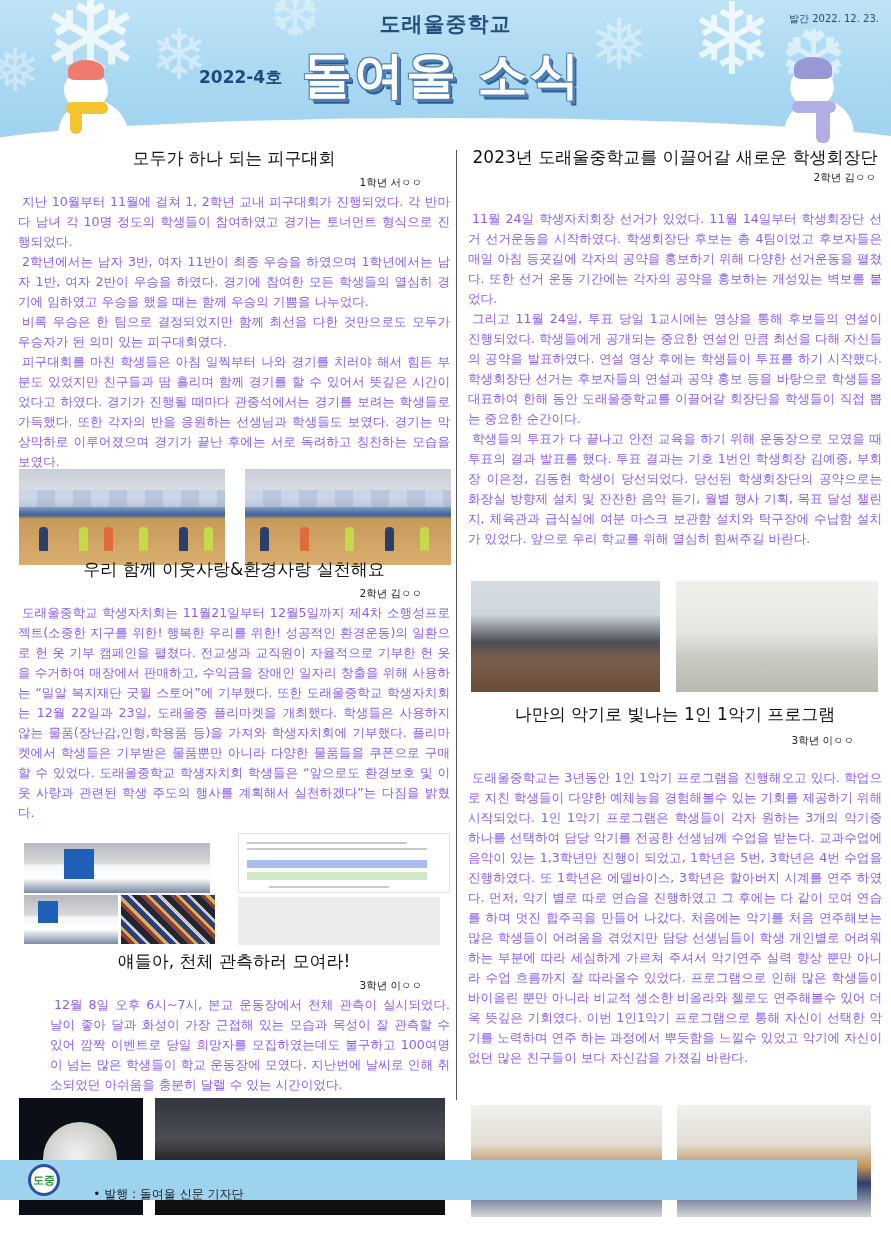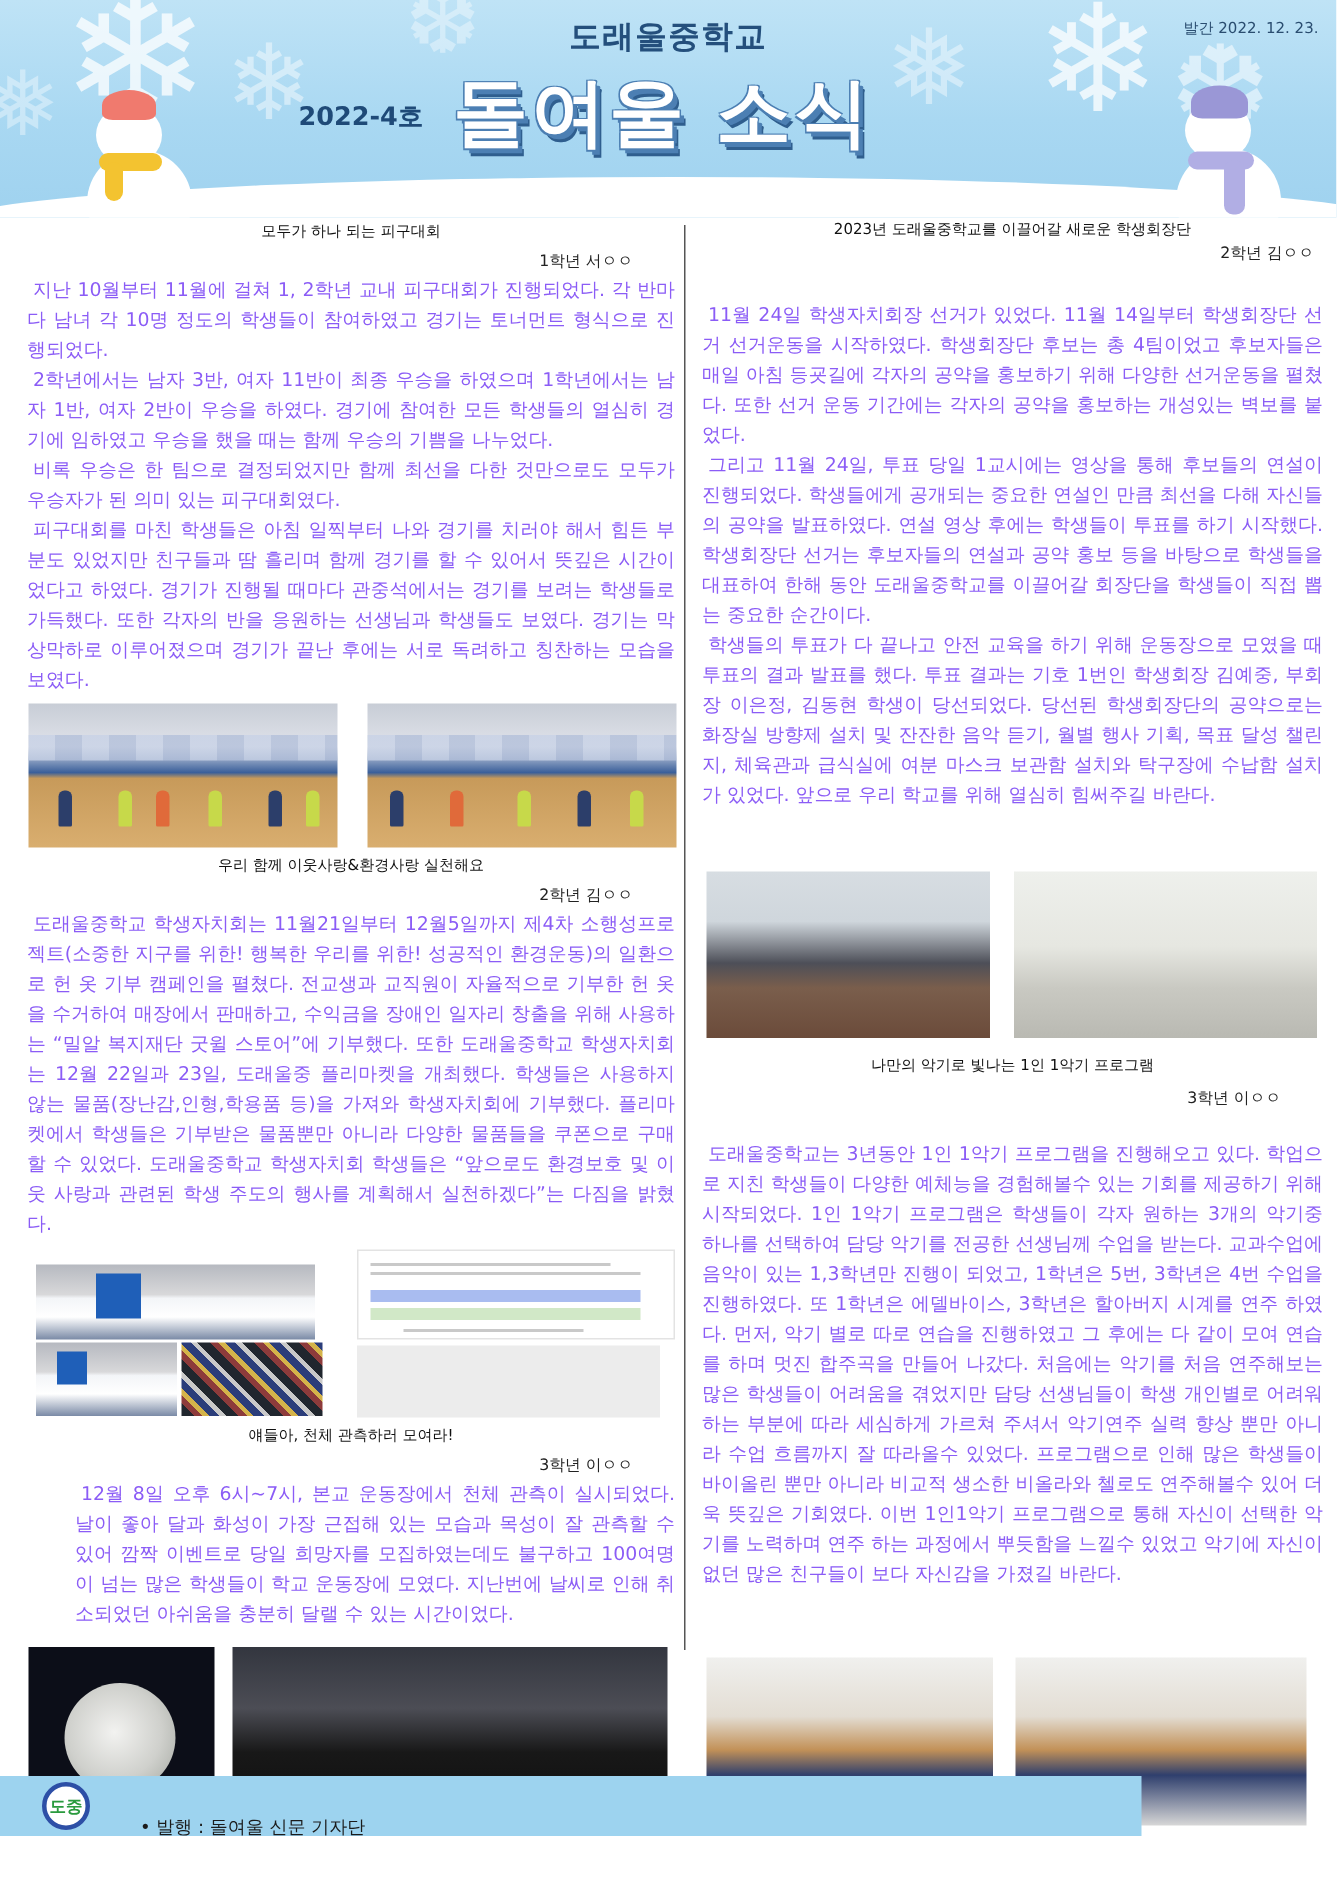--- a/index.html
+++ b/index.html
@@ -36,21 +36,21 @@
   .sm-body { position: absolute; background: #fff; border-radius: 50%; }
   .sm-hat { position: absolute; border-radius: 50% 50% 20% 20%; }
   .sm-scarf { position: absolute; border-radius: 6px; }
 
   
   .col-divider { position: absolute; left: 456px; top: 150px; width: 1px; height: 950px; background: #555; }
   .col { position: absolute; }
   .col-left { left: 18px; top: 145px; width: 432px; }
   .col-right { left: 468px; top: 145px; width: 414px; }
 
-  .article-title { text-align: center; font-size: 10px; font-weight: normal; color: #111; }
+  .article-title { text-align: center; font-size: 17px; font-weight: normal; color: #111; }
   .byline { text-align: right; font-size: 10.5px; color: #222; margin-top: 6px; }
   .para { font-size: 12.6px; line-height: 20px; text-align: justify; color: #8b5cf6; }
   .para p { text-indent: 4px; }
 
   .photo { position: absolute; overflow: hidden; }
   .ph-gym { background: linear-gradient(180deg, #c8cdd6 0%, #dfe2ea 30%, #3a5f9a 48%, #c79a5a 52%, #d9ae6f 100%); }
   .ph-gym::before { content: ""; position: absolute; left: 0; right: 0; top: 22%; height: 18%; background: repeating-linear-gradient(90deg, #c8d2e6 0 18px, #b3c0da 18px 36px); opacity: .8; }
   .ph-gym .ppl { position: absolute; bottom: 14px; width: 9px; height: 24px; border-radius: 4px 4px 1px 1px; }
   .ph-truck { background: linear-gradient(180deg, #b6b9c0 0%, #d8d8da 40%, #f3f5f8 45%, #ffffff 70%, #7a8aa6 100%); }
   .ph-truck .box { position: absolute; background: #1f5fb8; }
@@ -61,21 +61,21 @@
   .ph-doc2 { background: #ececec; }
   .ph-moon { background: #0c0e18; }
   .ph-moon .moon { position: absolute; border-radius: 50%; background: radial-gradient(circle at 45% 45%, #f2f2f0 0%, #cfd0cc 55%, #9fa39c 100%); }
   .ph-night { background: linear-gradient(180deg, #33363f 0%, #4c4d55 35%, #181818 60%, #0e0e0e 100%); }
   .ph-street { background: linear-gradient(180deg, #d7dde2 0%, #cfd6dc 30%, #4d4f58 55%, #7a5e4c 70%, #6b4b3a 100%); }
   .ph-hall { background: linear-gradient(180deg, #eef0ec 0%, #e6e7e1 45%, #c9c9c2 70%, #b9b9b2 100%); }
   .ph-music { background: linear-gradient(180deg, #f0f0ee 0%, #e3ddd3 35%, #c29158 55%, #2f3f6d 70%, #d7d7d7 100%); }
 
   
   .footer {
-    position: absolute; left: 0; top: 1184px; width: 761px; height: 40px; background: #9dd3ef;
+    position: absolute; left: 0; top: 1160px; width: 857px; height: 40px; background: #9dd3ef;
     display: flex; align-items: center; text-decoration: underline;
   }
   .footer-logo {
     position: absolute; left: 28px; top: 4px; width: 32px; height: 32px; border-radius: 50%;
     background: #ffffff; border: 3px solid #2d4fa6; display: flex; align-items: center; justify-content: center;
     font-size: 11px; font-weight: bold; color: #2a9a3e;
   }
   .footer-text { position: absolute; left: 78px; top: 12px; font-size: 12px; color: #1b1b1b; white-space: pre; }
   .footer-item { margin-right: 20px; }
 </style>
@@ -138,21 +138,21 @@
     <span class="ppl" style="left:185px;background:#c7d94a;"></span>
   </div>
   <div class="photo ph-gym" style="left:227px;top:324px;width:206px;height:96px;">
     <span class="ppl" style="left:15px;background:#2c3e6a;"></span>
     <span class="ppl" style="left:55px;background:#e06a3a;"></span>
     <span class="ppl" style="left:100px;background:#c7d94a;"></span>
     <span class="ppl" style="left:140px;background:#2c3e6a;"></span>
     <span class="ppl" style="left:175px;background:#c7d94a;"></span>
   </div>
 
-  <article style="position:absolute;left:0;top:425px;width:432px;">
+  <article style="position:absolute;left:0;top:413px;width:432px;">
     <h2 class="article-title">우리 함께 이웃사랑&amp;환경사랑 실천해요</h2>
     <div class="byline" style="padding-right:28px;">2학년 김ㅇㅇ</div>
     <div class="para" style="margin-top:2px;">
       <p> 도래울중학교 학생자치회는 11월21일부터 12월5일까지 제4차 소행성프로젝트(소중한 지구를 위한! 행복한 우리를 위한! 성공적인 환경운동)의 일환으로 헌 옷 기부 캠페인을 펼쳤다. 전교생과 교직원이 자율적으로 기부한 헌 옷을 수거하여 매장에서 판매하고, 수익금을 장애인 일자리 창출을 위해 사용하는 “밀알 복지재단 굿윌 스토어”에 기부했다. 또한 도래울중학교 학생자치회는 12월 22일과 23일, 도래울중 플리마켓을 개최했다. 학생들은 사용하지 않는 물품(장난감,인형,학용품 등)을 가져와 학생자치회에 기부했다. 플리마켓에서 학생들은 기부받은 물품뿐만 아니라 다양한 물품들을 쿠폰으로 구매할 수 있었다. 도래울중학교 학생자치회 학생들은 “앞으로도 환경보호 및 이웃 사랑과 관련된 학생 주도의 행사를 계획해서 실천하겠다”는 다짐을 밝혔다.</p>
     </div>
   </article>
 
   <div class="photo ph-truck" style="left:6px;top:698px;width:186px;height:50px;">
     <div class="box" style="left:40px;top:6px;width:30px;height:30px;"></div>
   </div>

